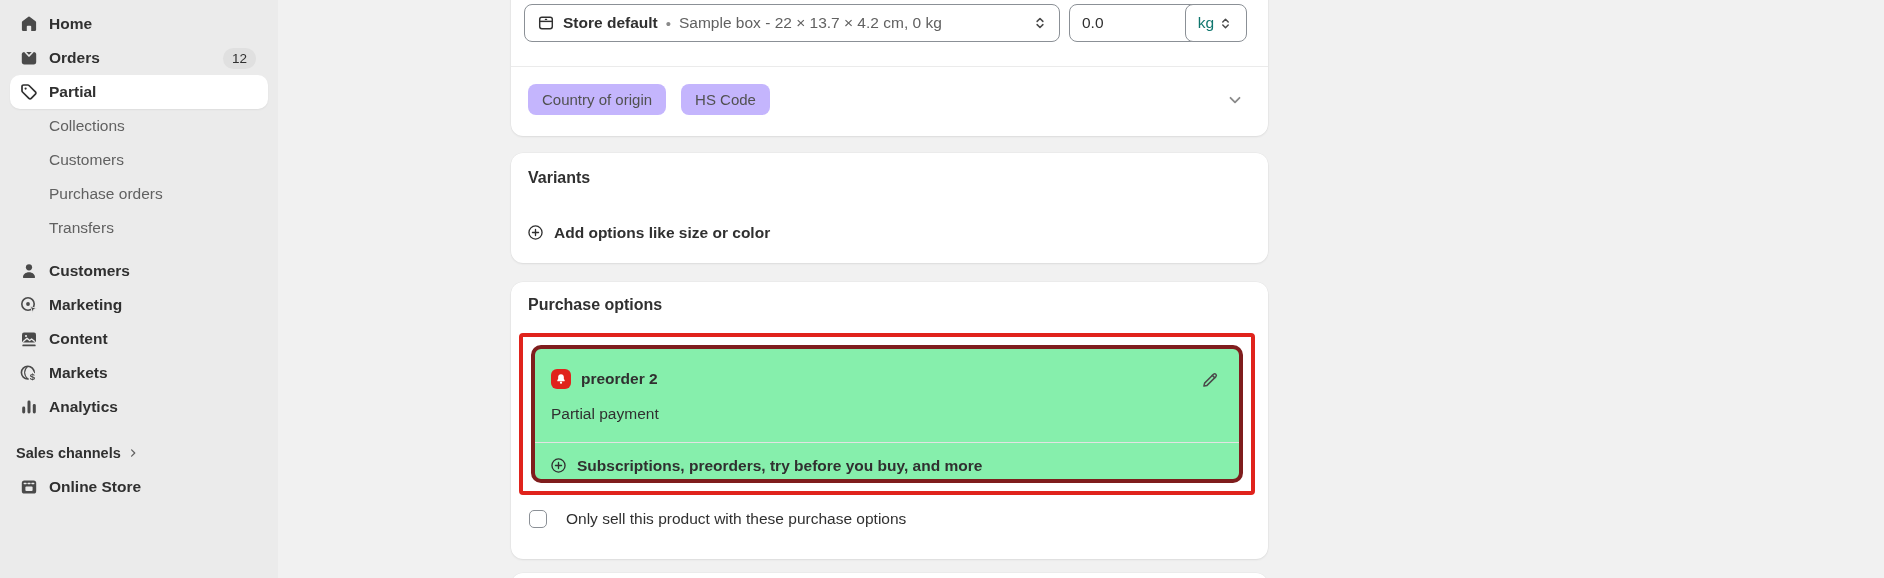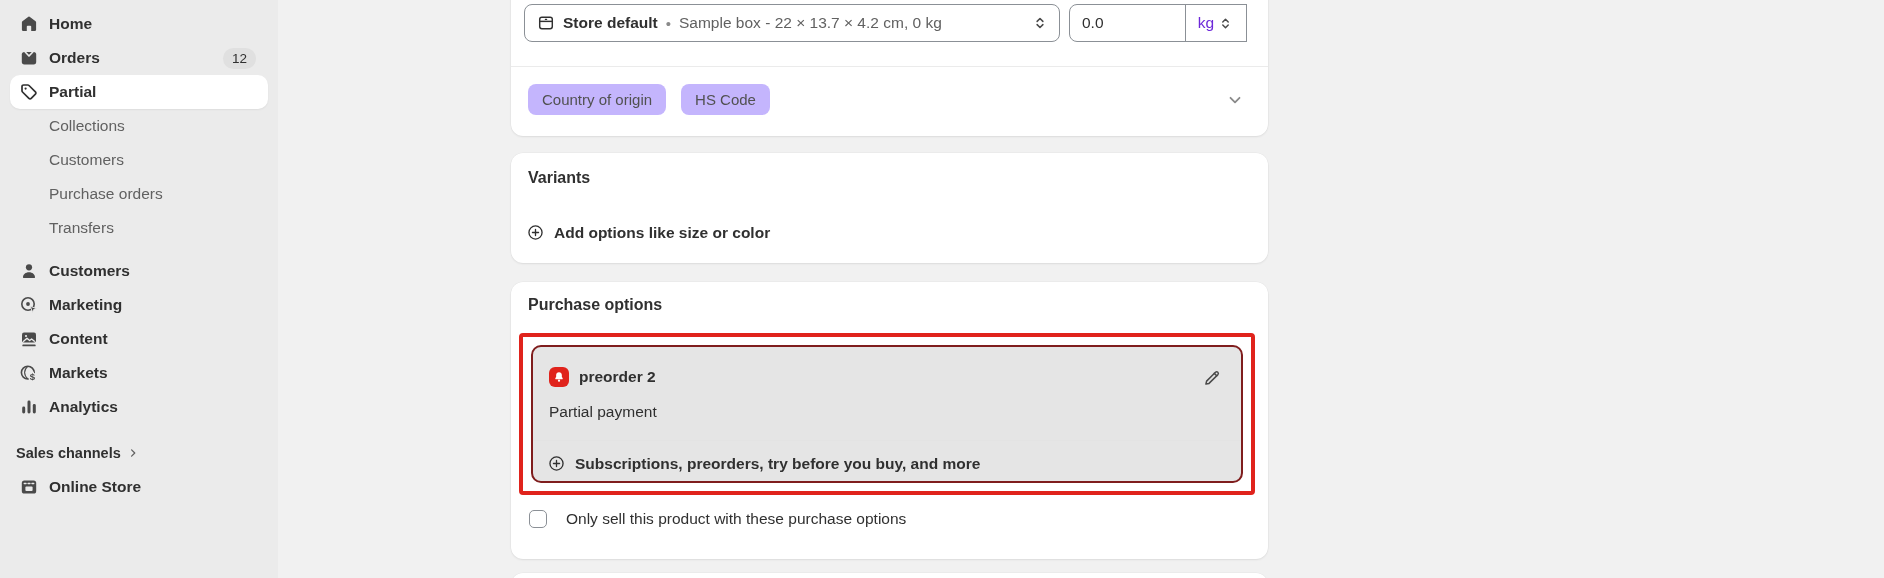--- a/index.html
+++ b/index.html
@@ -67,23 +67,23 @@
   }
   .text-input {
     position:absolute; left:526px; top:64px; width:139px; height:38px;
     border:1px solid #8b9096; border-radius:8px; padding:0 12px;
     font-size:15.5px; color:#303030; background:#fff; outline:none;
     font-family:"Liberation Sans","DejaVu Sans",sans-serif;
     margin-left:32px;
   }
   .unit-select {
     position:absolute; left:674px; top:64px; width:62px; height:38px;
-    border:1px solid #8b9096; border-radius:0; background:#fff;
+    border:1px solid #8b9096; border-radius:8px; background:#fff;
     display:flex; align-items:center; justify-content:center; gap:3px;
-    font-size:15.5px; color:#6d28d9; cursor:pointer;
+    font-size:15.5px; color:#0f766e; cursor:pointer;
   }
   .hdivider { position:absolute; left:0; right:0; height:1px; background:#ebebeb; }
   .chips { position:absolute; left:17px; top:144px; display:flex; gap:15px; }
   .chip {
     height:31px; padding:0 14px; background:#c4b5fd; border:none;
     border-radius:8px; display:flex; align-items:center;
     font-size:15px; color:#515151; cursor:pointer;
     font-family:"Liberation Sans","DejaVu Sans",sans-serif;
   }
   .collapse-btn {
@@ -98,21 +98,21 @@
   }
   #variants-add { left:15px; top:70px; }
 
   
   .red-box {
     position:absolute; left:8px; top:51px; width:736px; height:162px;
     border:4px solid #e0231c; border-radius:4px;
   }
   .option-box {
     position:absolute; left:8px; top:8px; right:8px; height:138px;
-    border:2px solid #7f1d1d; border-radius:10px; background:#e5e5e5;
+    border:4px solid #7f1d1d; border-radius:10px; background:#86efac;
   }
   .opt-head { position:absolute; left:16px; top:20px; display:flex; align-items:center; gap:10px; }
   .bell-badge {
     width:20px; height:20px; border-radius:6px; background:#e0231c;
     display:grid; place-items:center; flex:none;
   }
   .opt-name { font-size:15.5px; font-weight:700; color:#303030; }
   .opt-desc { position:absolute; left:16px; top:56px; font-size:15.5px; color:#303030; }
   .pencil-btn {
     position:absolute; right:18px; top:20px; width:22px; height:22px;

